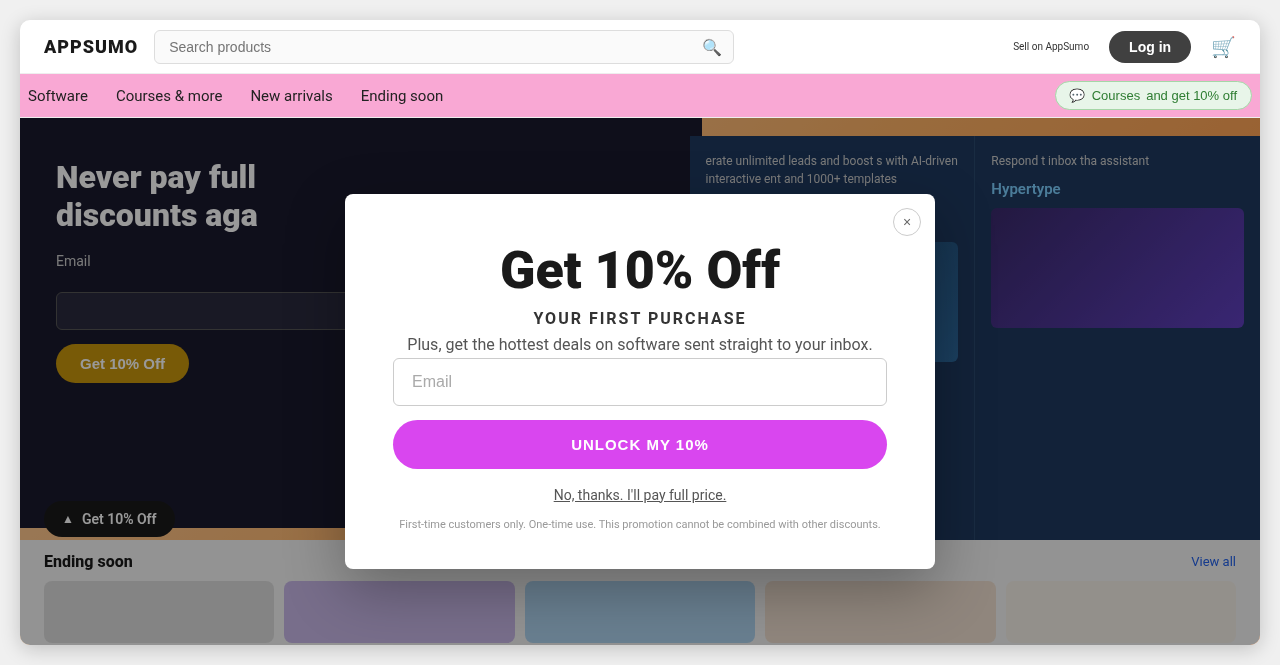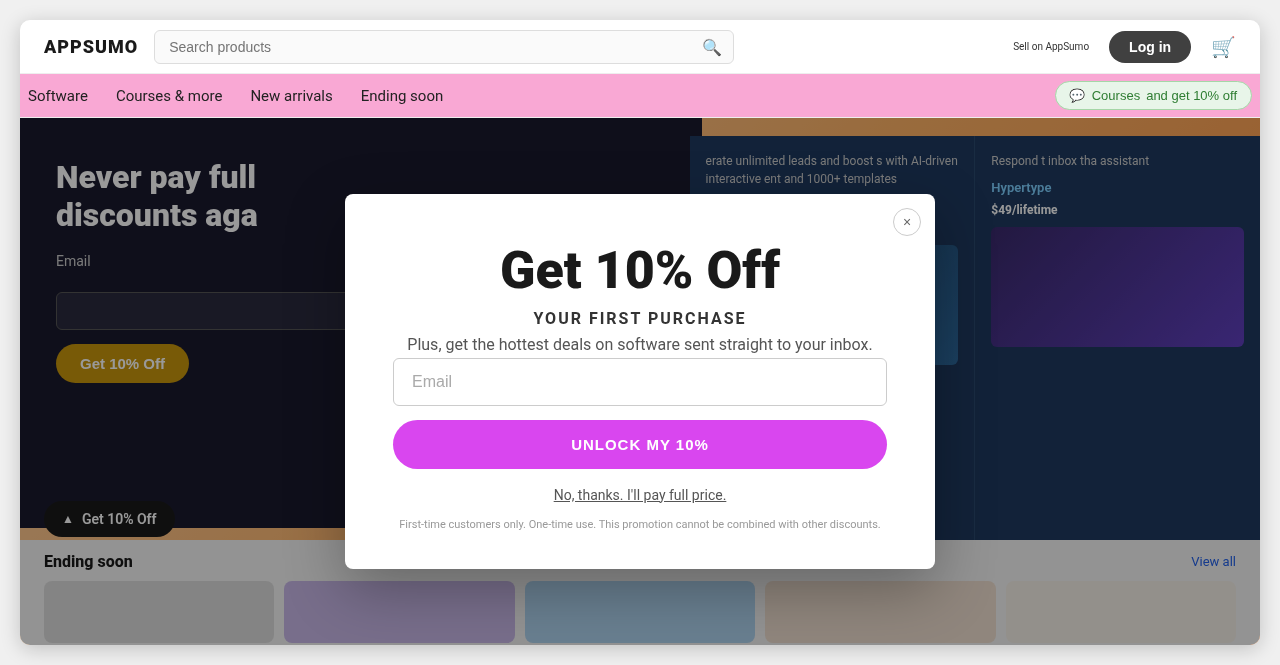--- a/index.html
+++ b/index.html
@@ -227,23 +227,23 @@
 
     .product-card-text {
       color: #ccc;
       font-size: 12px;
       line-height: 1.5;
       margin-bottom: 10px;
     }
 
     .product-card-name {
       color: #7ecfff;
-      font-size: 13px;
+      font-size: 15px;
       font-weight: 600;
-      margin-bottom: 8px;
+      margin-bottom: 2px;
     }
 
     .product-card-price {
       font-size: 12px;
       color: #aaa;
     }
 
     .product-card-price .current {
       color: #fff;
       font-weight: 700;
@@ -519,23 +519,20 @@
         </div>
         <div class="product-card-img">
           <div class="gozen-img">
             <span class="gozen-logo">● GoZen Engage</span>
           </div>
         </div>
       </div>
       <div class="product-card">
         <div class="product-card-text">Respond t inbox tha assistant</div>
         <div class="product-card-name">Hypertype</div>
-        <div class="product-card-price">
-          <span class="current">$49/lifetime</span>
-        </div>
         <div class="product-card-img">
           <div class="hypertype-img"></div>
         </div>
       </div>
     </div>
 
     <div class="ending-soon">
       <div class="ending-soon-header">
         <span class="ending-soon-title">Ending soon</span>
         <span class="view-all">View all</span>

